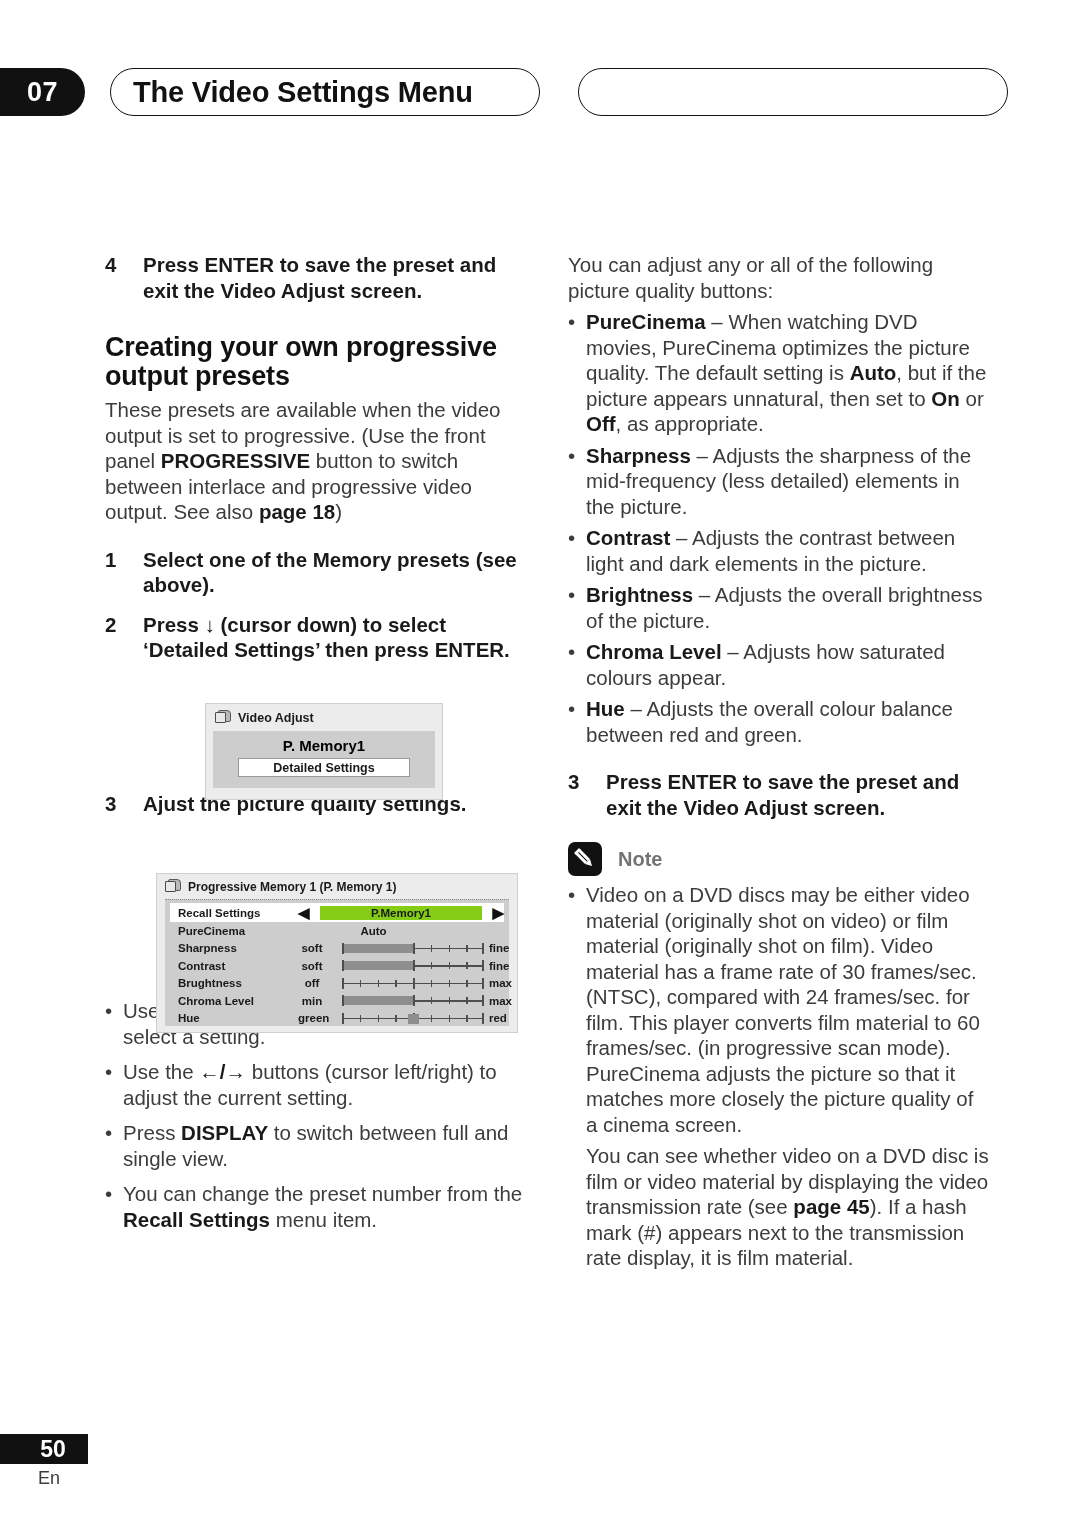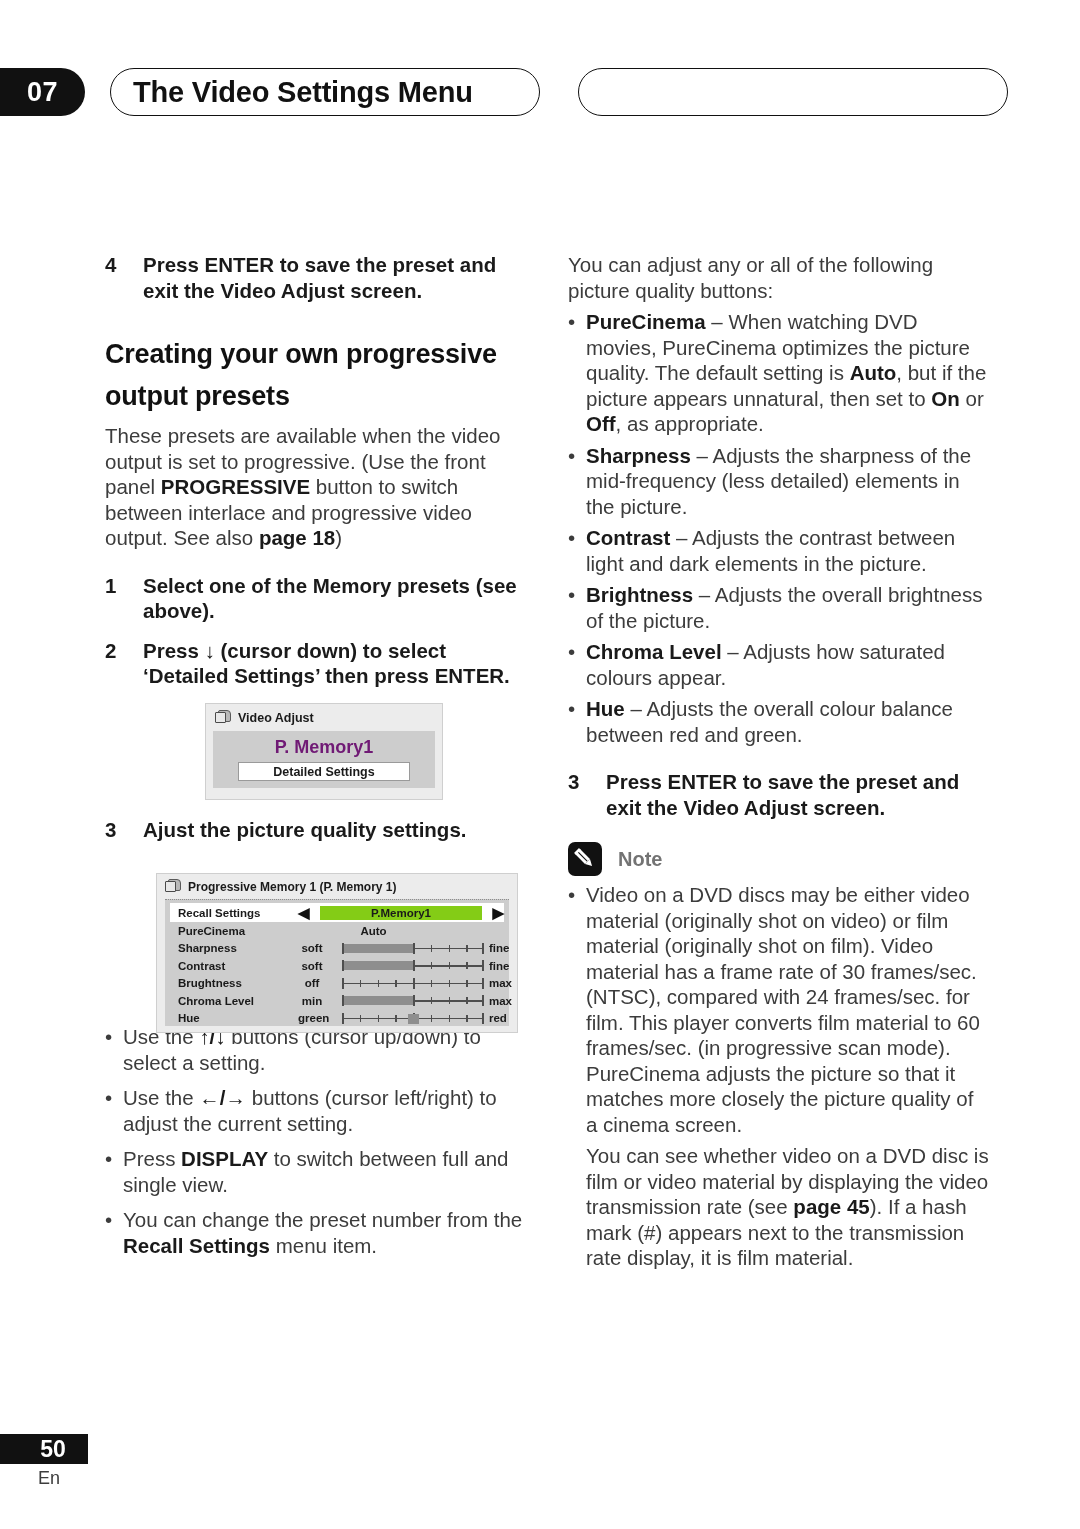--- a/index.html
+++ b/index.html
@@ -63,21 +63,21 @@
     line-height: 25.5px;
     font-weight: bold;
     color: #1a1a1a;
     display: flex;
   }
   .step .num { width: 38px; flex: 0 0 38px; }
   .step .txt { flex: 1; }
 
   h2.section-heading {
     font-size: 27px;
-    line-height: 42px;
+    line-height: 29px;
     font-weight: bold;
     color: #111111;
     letter-spacing: -0.2px;
   }
 
   .bullet {
     font-size: 20.5px;
     line-height: 25.5px;
     color: #3c3c3c;
     display: flex;
@@ -125,21 +125,21 @@
     border-radius: 1px;
   }
   .osd1-body {
     margin: 5px 7px 0 7px;
     background: #cdcdcd;
     height: 57px;
     padding-top: 6px;
   }
   .osd1-mem {
     text-align: center;
-    font-size: 18px; font-weight: bold; color: #701a75;
+    font-size: 15px; font-weight: bold; color: #000000;
   }
   .osd1-btn {
     margin: 4px auto 0 auto;
     width: 172px; height: 19px;
     background: #ffffff;
     border: 1px solid #9a9a9a;
     display: flex; align-items: center; justify-content: center;
     font-size: 12.5px; font-weight: bold; color: #1a1a1a;
   }
 

